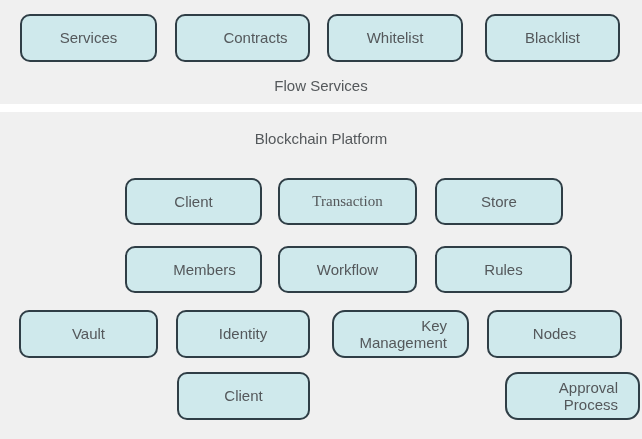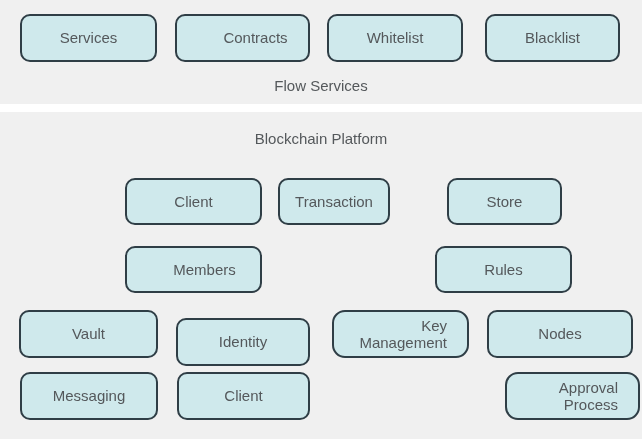--- a/index.html
+++ b/index.html
@@ -44,31 +44,31 @@
     padding:2px 6px;
   }
   .wrap2{padding:2px 20px;border-radius:13px;}
   
   .n-services{left:20px;top:14px;width:137px;}
   .n-contracts{left:175px;top:14px;width:135px;padding-left:32px;}
   .n-whitelist{left:327px;top:14px;width:136px;}
   .n-blacklist{left:485px;top:14px;width:135px;}
   
   .n-assets{left:125px;top:66px;width:137px;height:47px;}
-  .n-transaction{left:278px;top:66px;width:112px;height:47px;}
-  .n-store{left:447px;top:66px;width:115px;height:47px;}
+  .n-transaction{left:278px;top:66px;width:139px;height:47px;font-family:Liberation Serif, serif;}
+  .n-store{left:435px;top:66px;width:128px;height:47px;}
   
   .n-members{left:125px;top:134px;width:137px;height:47px;padding-left:28px;}
   .n-workflow{left:278px;top:134px;width:139px;height:47px;}
   .n-rules{left:435px;top:134px;width:137px;height:47px;}
   
   .n-vault{left:19px;top:198px;width:139px;}
-  .n-identity{left:176px;top:198px;width:134px;margin-top:8px;}
+  .n-identity{left:176px;top:198px;width:134px;}
   .n-keymgmt{left:332px;top:198px;width:137px;}
-  .n-nodes{left:487px;top:198px;width:146px;}
+  .n-nodes{left:487px;top:198px;width:135px;}
   
   .n-messaging{left:20px;top:260px;width:138px;}
   .n-client{left:177px;top:260px;width:133px;}
   .n-persistentdb{left:332px;top:260px;width:137px;}
   .n-approval{left:487px;top:260px;width:135px;margin-left:18px;}
 </style>
 </head>
 <body>
 
 <div class="canvas">
@@ -82,25 +82,25 @@
   </section>
 
   <section class="band band-platform">
     <div class="band-title">Blockchain Platform</div>
 
     <div class="node n-assets">Client</div>
     <div class="node n-transaction">Transaction</div>
     <div class="node n-store">Store</div>
 
     <div class="node n-members">Members</div>
+    <div class="node n-workflow">Workflow</div>
     <div class="node n-rules">Rules</div>
 
     <div class="node n-vault">Vault</div>
     <div class="node n-identity">Identity</div>
     <div class="node n-keymgmt wrap2">Key Management</div>
     <div class="node n-nodes">Nodes</div>
 
-    <div class="node n-messaging">Messaging</div>
     <div class="node n-client">Client</div>
     <div class="node n-approval wrap2">Approval Process</div>
   </section>
 
 </div>
 
 </body></html>

